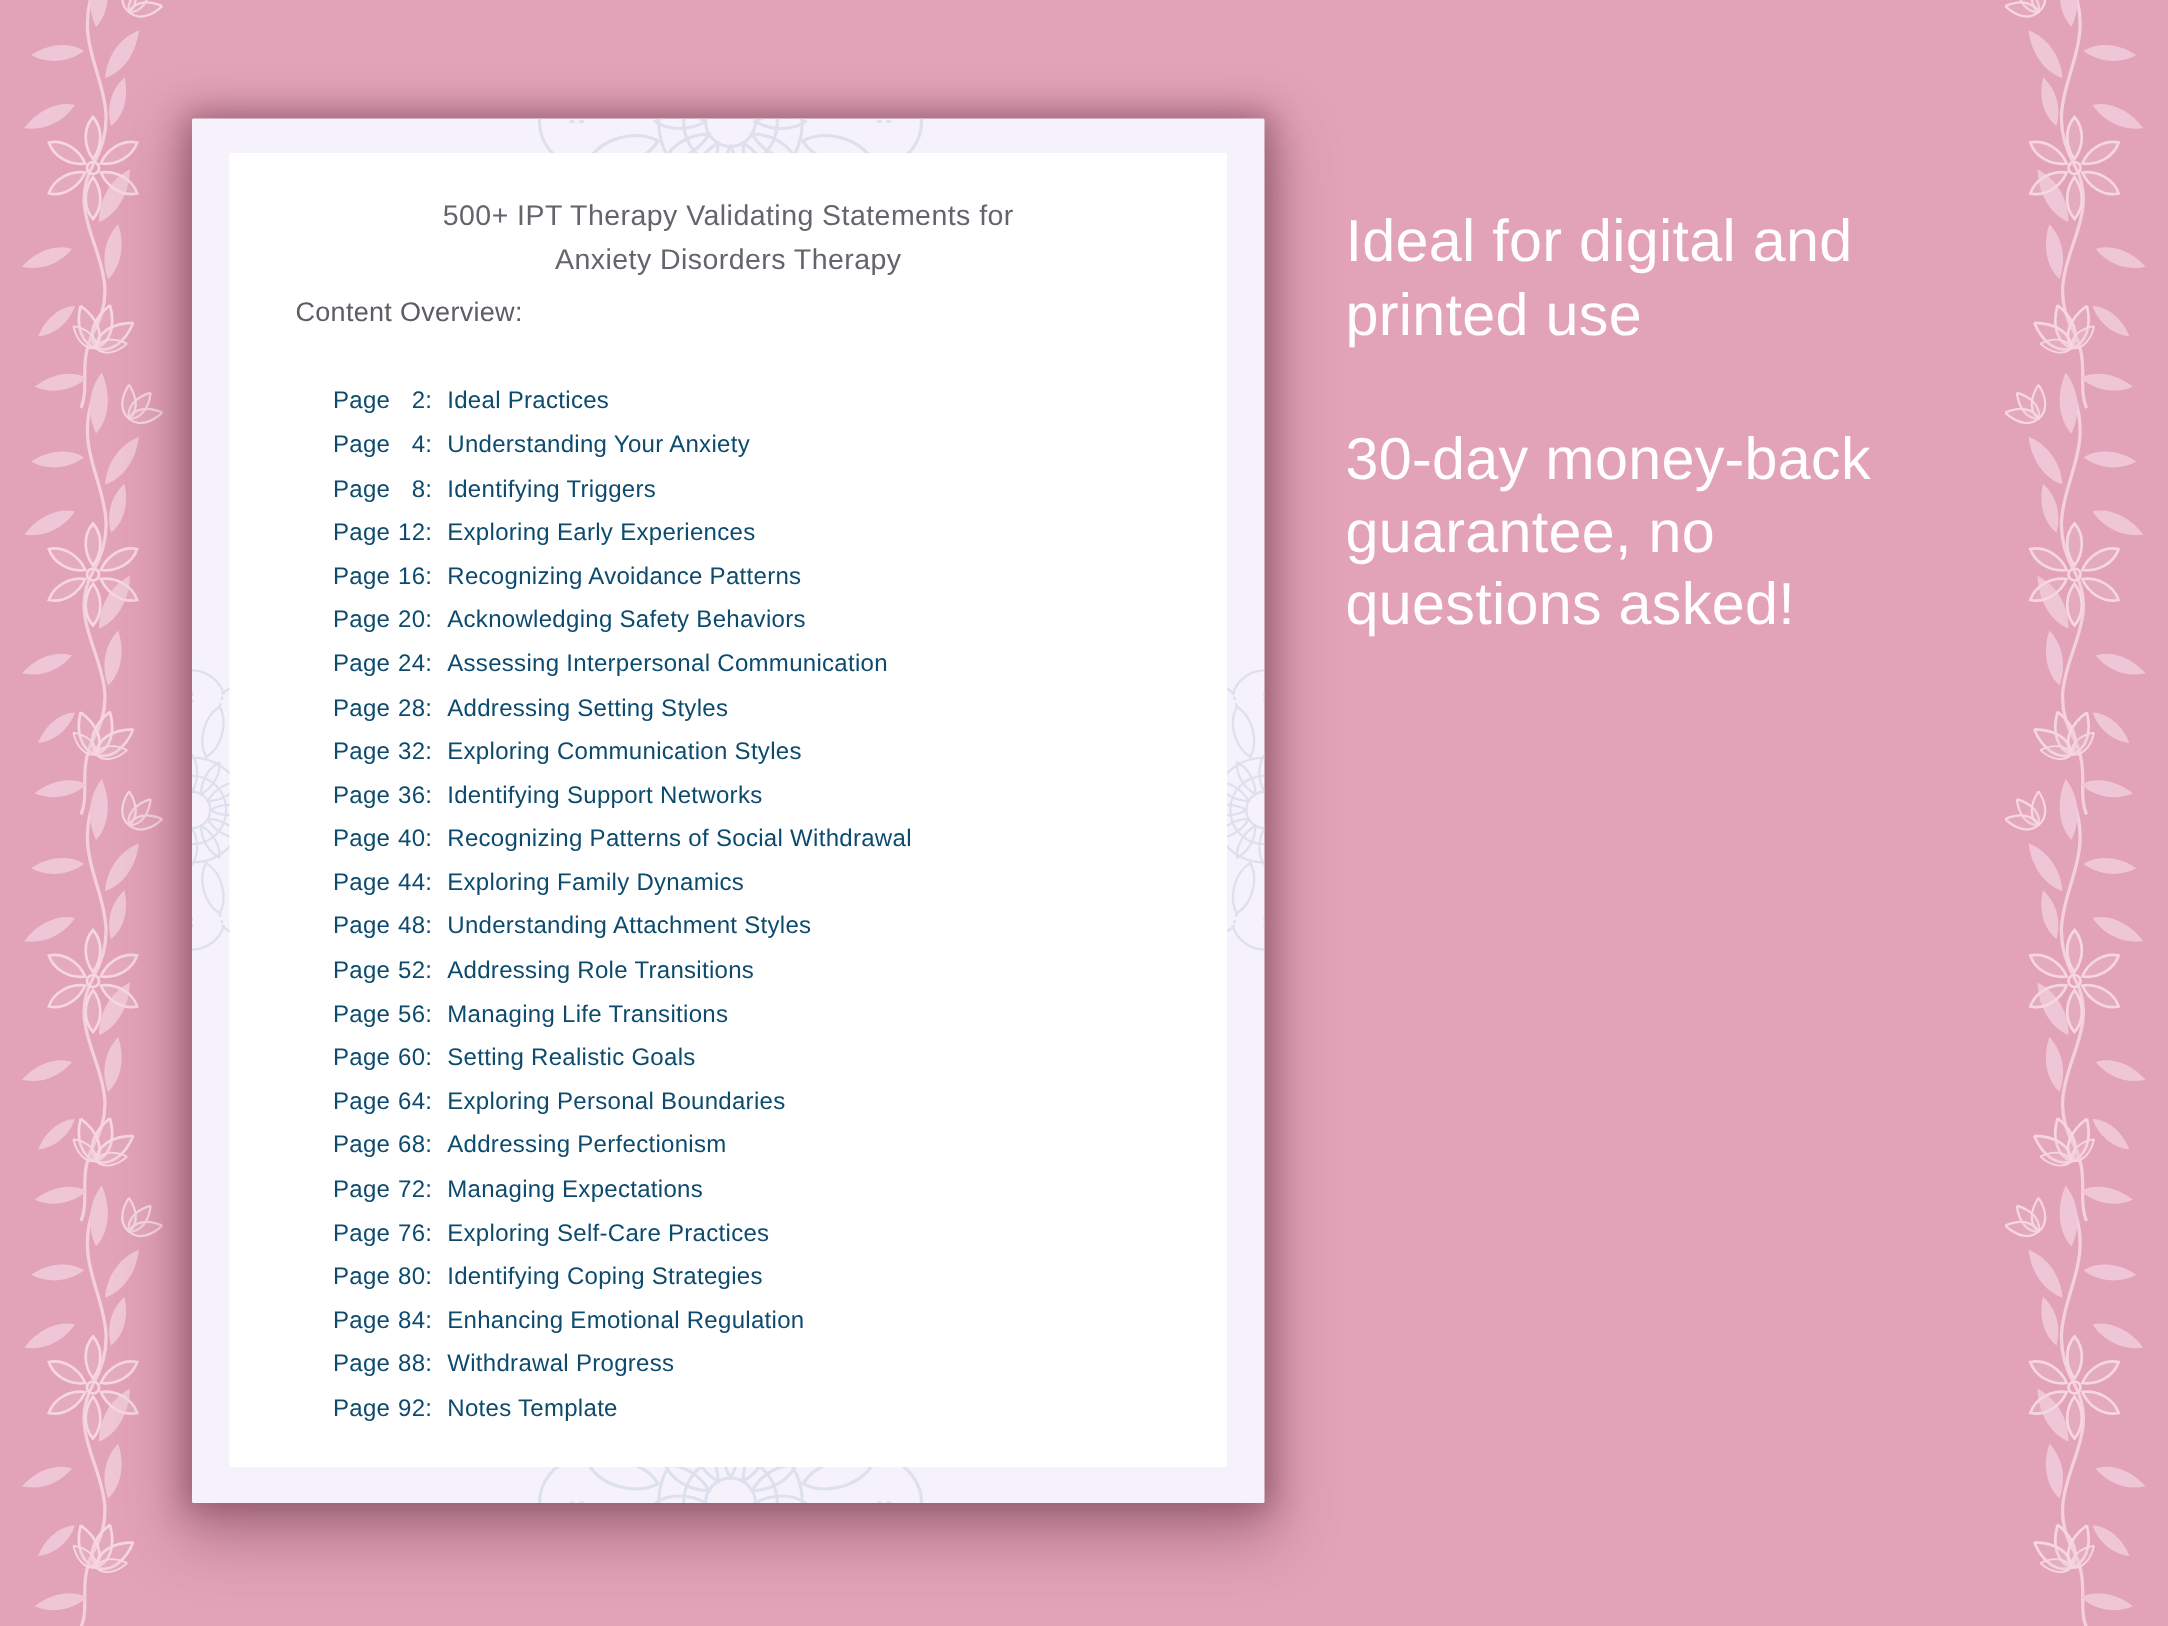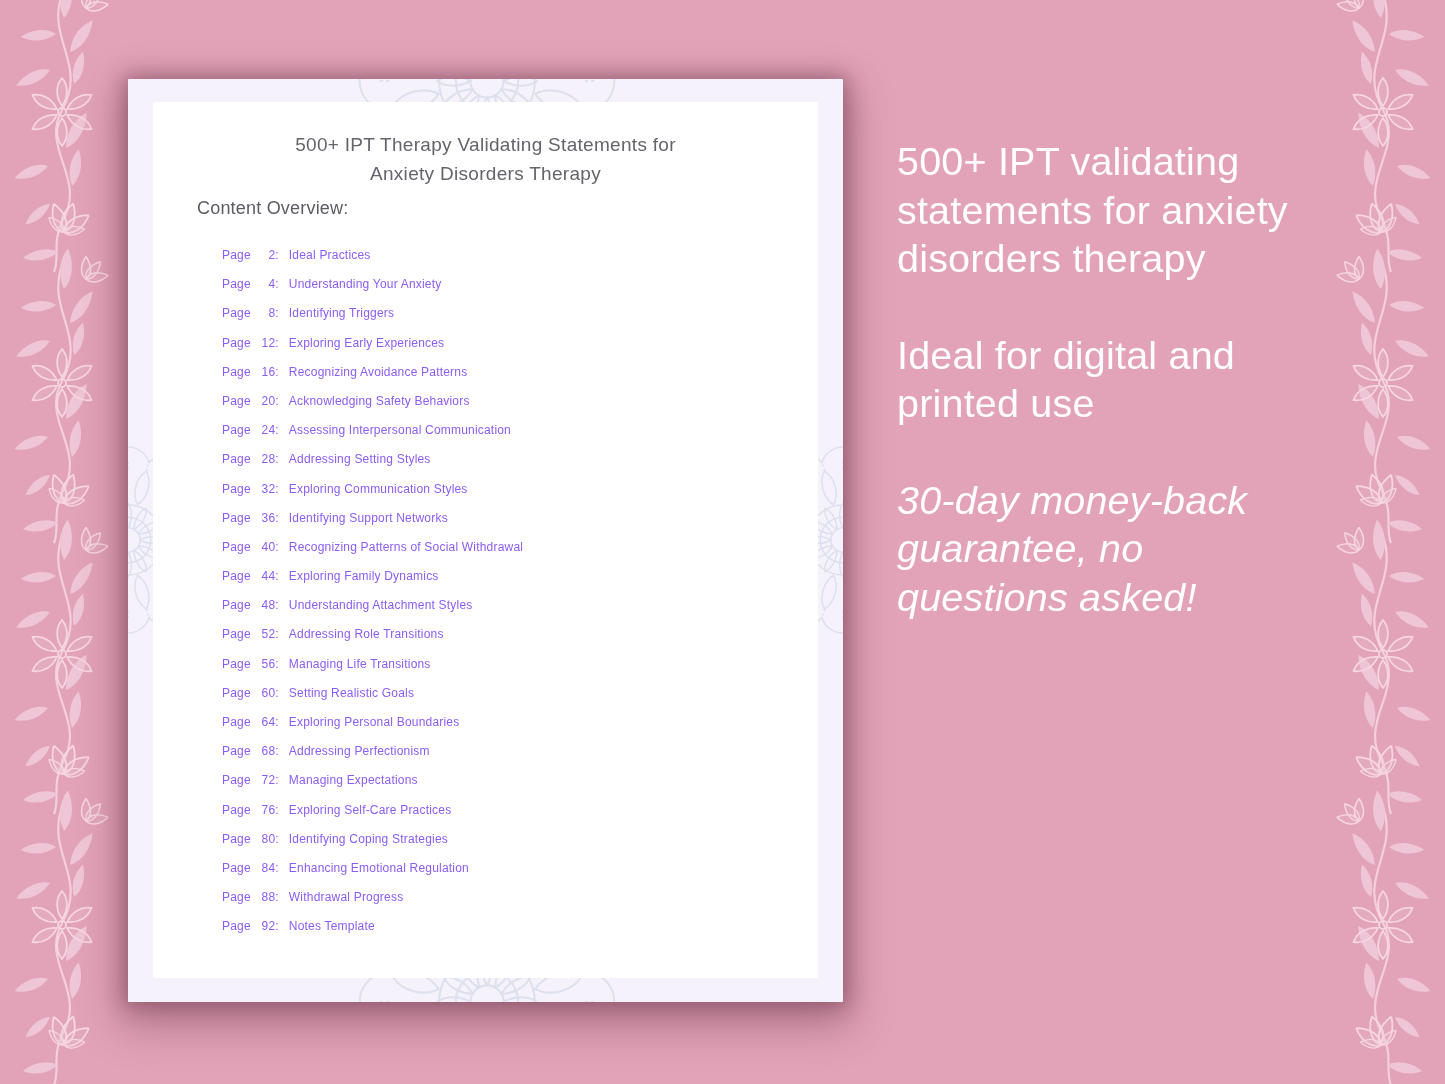--- a/index.html
+++ b/index.html
@@ -78,24 +78,24 @@
 
   .toc {
     position: absolute;
     top: 146px;
     left: 69px;
     right: 10px;
   }
   .toc-row {
     height: 29.2px;
     display: flex;
-    align-items: flex-start;
-    font-size: 12px;
+    align-items: flex-end;
+    font-size: 16px;
     letter-spacing: 0.2px;
-    color: #8b5cf6;
+    color: #0c4a6e;
     white-space: nowrap;
   }
   .toc-page { margin-right: 5px; }
   .toc-num  { display: inline-block; width: 23px; text-align: right; }
   .toc-label{ margin-left: 10px; }
 
   
   .marketing {
     position: absolute;
     left: 897px;
@@ -103,21 +103,21 @@
     width: 470px;
     color: #fffdfe;
   }
   .mpara {
     font-size: 39.5px;
     line-height: 48.5px;
     letter-spacing: 0.2px;
     white-space: pre-line;
     margin-bottom: 48px;
   }
-  .mpara:last-child { margin-bottom: 0; font-style: italic; }
+  .mpara:last-child { margin-bottom: 0; }
 
   .defs-holder { position: absolute; width: 0; height: 0; overflow: hidden; }
 </style>
 </head>
 <body>
 
 <svg class="defs-holder" aria-hidden="true">
   <defs>
 
     <g id="vine-unit">
@@ -395,23 +395,20 @@
           <div class="toc-row">
             <span class="toc-page">Page</span>
             <span class="toc-num">92:</span>
             <span class="toc-label">Notes Template</span>
           </div>
         </div>
     </div>
   </div>
 
   <div class="marketing" id="marketingCol">
-      <div class="mpara">500+ IPT validating
-statements for anxiety
-disorders therapy</div>
       <div class="mpara">Ideal for digital and
 printed use</div>
       <div class="mpara">30-day money-back
 guarantee, no
 questions asked!</div>
     </div>
 
 </div>
 
 </body></html>

